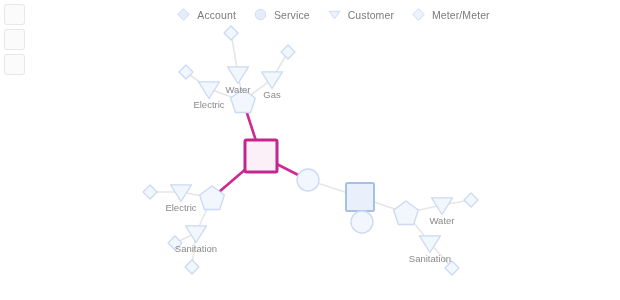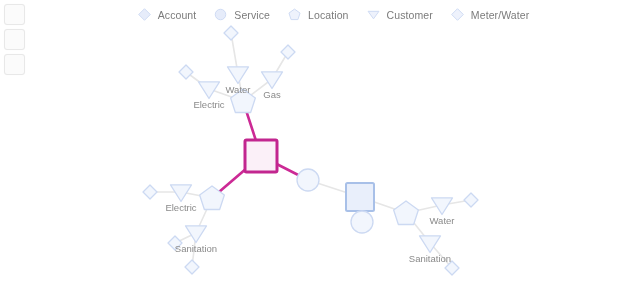--- a/index.html
+++ b/index.html
@@ -109,35 +109,29 @@
         <span class="legend-label">Account</span>
       </div>
       <div class="legend-item">
         <svg class="legend-glyph" viewBox="0 0 16 16">
           <circle cx="8" cy="8" r="5.6" fill="#e6ecfa" stroke="#ccd9f2" stroke-width="1"></circle>
         </svg>
         <span class="legend-label">Service</span>
       </div>
       <div class="legend-item">
         <svg class="legend-glyph" viewBox="0 0 16 16">
-          <polygon points="8.00,2.20 13.90,6.48 11.64,13.42 4.36,13.42 2.10,6.48" fill="#eef2fc" stroke="#ccd9f2" stroke-width="1"></polygon>
-        </svg>
-        <span class="legend-label">Location</span>
-      </div>
-      <div class="legend-item">
-        <svg class="legend-glyph" viewBox="0 0 16 16">
           <polygon points="2.2,4.6 13.8,4.6 8,12.6" fill="#eef2fc" stroke="#ccd9f2" stroke-width="1"></polygon>
         </svg>
         <span class="legend-label">Customer</span>
       </div>
       <div class="legend-item">
         <svg class="legend-glyph" viewBox="0 0 16 16">
           <polygon points="8,1.8 14.2,8 8,14.2 1.8,8" fill="#eef2fc" stroke="#ccd9f2" stroke-width="1"></polygon>
         </svg>
-        <span class="legend-label">Meter/Water</span>
+        <span class="legend-label">Meter/Meter</span>
       </div>
     </div>
 
   <svg id="graph-canvas" viewBox="0 0 620 300">
     <g id="edge-layer">
         <line x1="261" y1="156" x2="243" y2="101" stroke="#cc2a95" stroke-width="2.6" stroke-linecap="round"></line>
         <line x1="261" y1="156" x2="212" y2="198" stroke="#cc2a95" stroke-width="2.6" stroke-linecap="round"></line>
         <line x1="261" y1="156" x2="308" y2="180" stroke="#cc2a95" stroke-width="2.6" stroke-linecap="round"></line>
         <line x1="308" y1="180" x2="360" y2="197" stroke="#e6e6e6" stroke-width="1.6" stroke-linecap="round"></line>
         <line x1="360" y1="197" x2="362" y2="222" stroke="#e6e6e6" stroke-width="1.6" stroke-linecap="round"></line>

